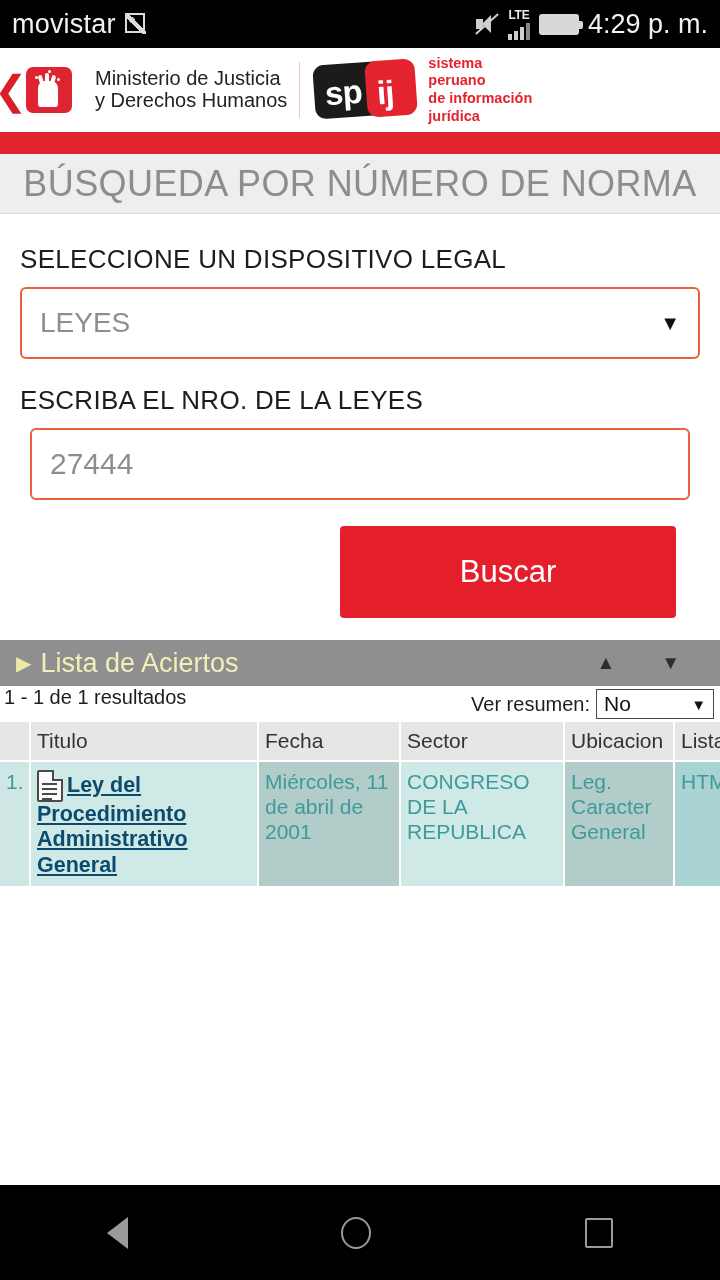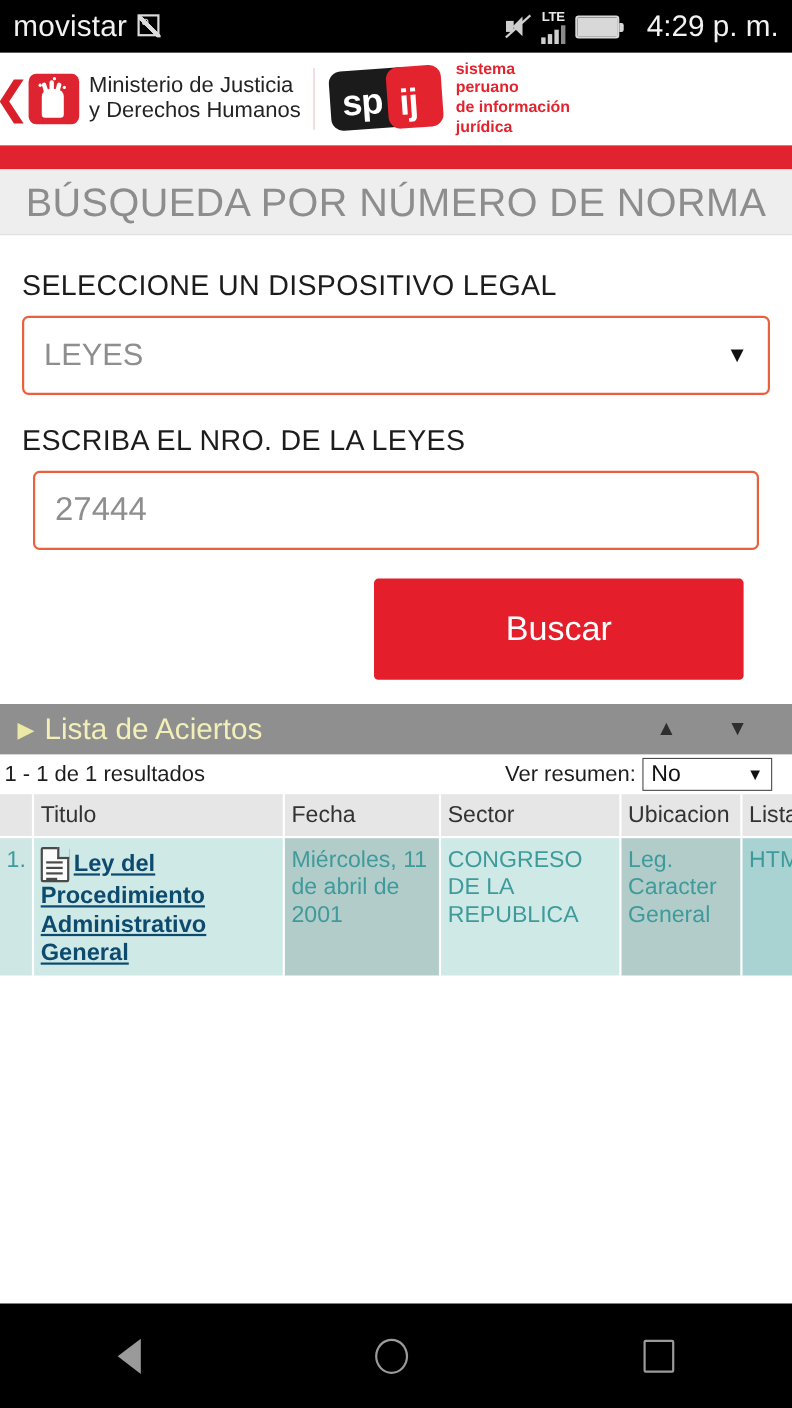--- a/index.html
+++ b/index.html
@@ -47,21 +47,21 @@
   }
   .lte-wrap { display:flex; flex-direction:column; align-items:center; line-height:1; }
   .lte-txt { font-size:12px; font-weight:bold; color:#e8e8e8; letter-spacing:-.3px; }
   .bars { display:flex; align-items:flex-end; gap:2px; height:17px; margin-top:2px; }
   .bars i { display:block; width:4px; background:#cfcfcf; }
   .bars i:nth-child(1){height:6px;} .bars i:nth-child(2){height:9px;}
   .bars i:nth-child(3){height:13px;} .bars i:nth-child(4){height:17px; background:#8a8a8a;}
   .battery { width:40px; height:21px; border:2.5px solid #d8d8d8; border-radius:3px; position:relative; }
   .battery:after { content:""; position:absolute; right:-6px; top:5px; width:4px; height:8px; background:#d8d8d8; border-radius:0 2px 2px 0; }
   .battery i { display:block; height:100%; background:#d8d8d8; }
-  .clock { font-size:27px; color:#f2f2f2; margin-left:16px; }
+  .clock { font-size:27px; color:#f2f2f2; margin-left:0; }
 
   
   .brandbar {
     flex:0 0 84px; background:#fff; display:flex; align-items:center;
     padding-left:0; position:relative;
   }
   .backchev {
     width:22px; margin-left:-6px; color:#d81f2a; font-size:40px; line-height:1;
     font-weight:bold; flex:0 0 22px; text-align:left; font-family:"DejaVu Sans", sans-serif;
   }
@@ -73,21 +73,21 @@
   }
   .minlogo .f1,.minlogo .f2,.minlogo .f3 {
     position:absolute; background:#fff; width:4px; border-radius:2px;
   }
   .minlogo .f1 { left:13px; top:8px; height:10px; transform:rotate(-18deg); }
   .minlogo .f2 { left:19px; top:6px; height:12px; }
   .minlogo .f3 { left:25px; top:8px; height:10px; transform:rotate(16deg); }
   .minlogo .st { position:absolute; width:3px; height:3px; background:#fff; border-radius:50%; }
   .minlogo .st1{left:9px; top:9px;} .minlogo .st2{left:31px; top:11px;} .minlogo .st3{left:22px; top:3px;}
   .mintext {
-    margin-left:9px; font-size:20px; line-height:1.08; color:#232323;
+    margin-left:23px; font-size:20px; line-height:1.08; color:#232323;
     font-family:"Liberation Sans", sans-serif; white-space:nowrap;
   }
   .vdiv { width:1px; height:56px; background:#e9c3c6; margin:0 14px 0 12px; }
   .spij { display:flex; align-items:center; }
   .spij-mark { position:relative; width:110px; height:62px; flex:0 0 110px; }
   .spij-mark .blk {
     position:absolute; left:0; top:4px; width:76px; height:54px; background:#1b1b1b;
     border-radius:11px; transform:rotate(-4deg);
   }
   .spij-mark .red {
@@ -134,22 +134,22 @@
   
   .aciertos-bar {
     flex:0 0 46px; background:#8f8f8f; display:flex; align-items:center; padding:0 16px;
   }
   .aciertos-bar .tri { color:#ece8a6; font-size:20px; margin-right:9px; }
   .aciertos-bar .title { color:#f3efb9; font-size:27px; }
   .aciertos-bar .arrows { margin-left:auto; display:flex; gap:46px; padding-right:24px; }
   .aciertos-bar .arrows span { color:#2e2e2e; font-size:19px; }
 
   .resultline {
-    flex:0 0 36px; background:#fff; display:flex; align-items:center;
-    padding:0 18px 0 4px; font-size:20px; color:#1d1d1d;
+    flex:0 0 36px; background:#fff; display:flex; 
+    padding:0 6px 0 4px; font-size:20px; color:#1d1d1d;
   }
   .resultline .right { margin-left:auto; display:flex; align-items:center; gap:6px; }
   .mini-select {
     border:1px solid #4a4a4a; background:#fff; height:30px; width:118px;
     display:flex; align-items:center; padding:0 7px; font-size:21px; color:#111;
   }
   .mini-select .caret { margin-left:auto; font-size:15px; }
 
   table.results { width:720px; border-collapse:collapse; table-layout:fixed; background:#fff; }
   table.results th {

